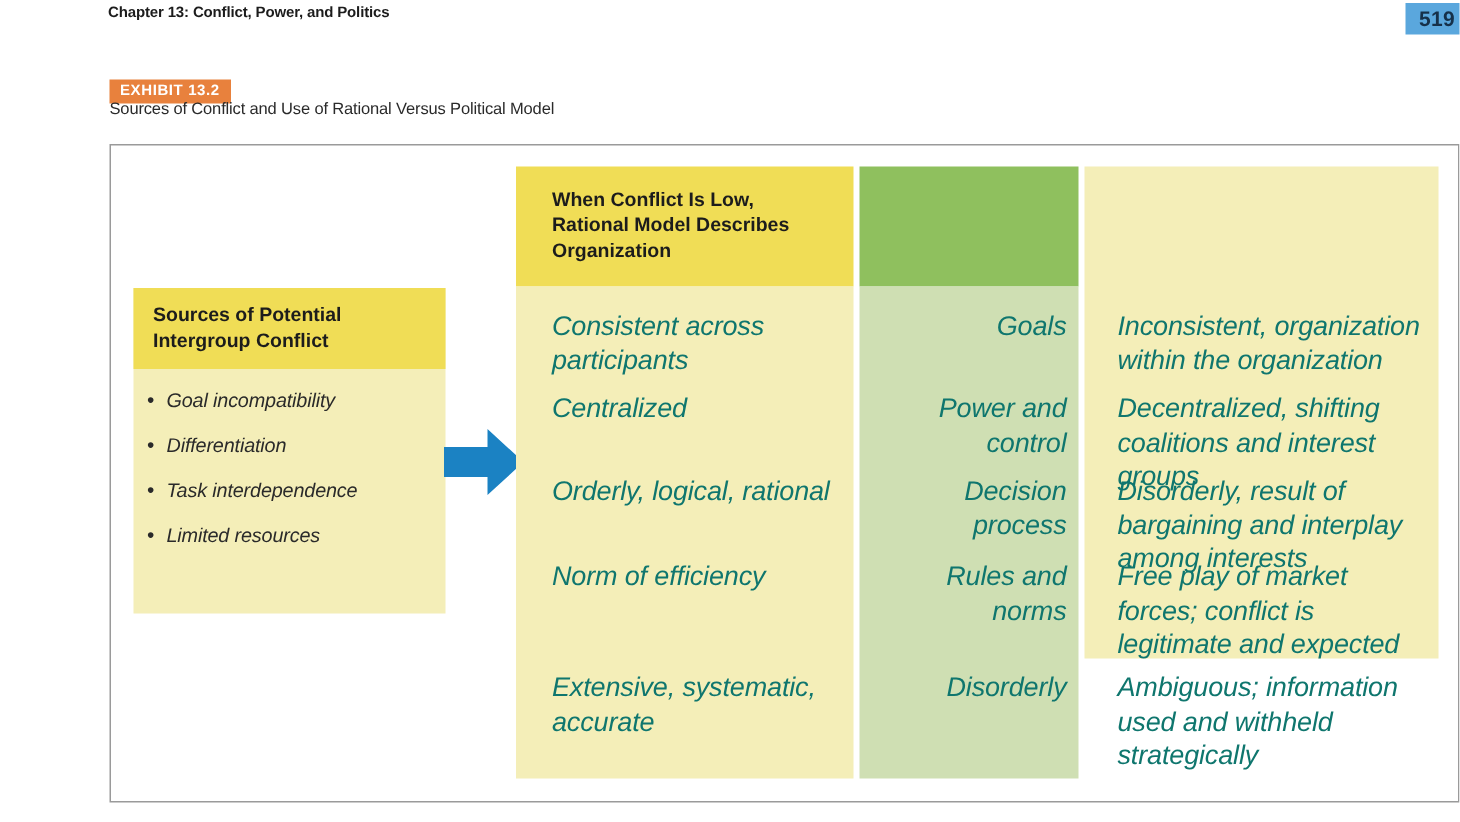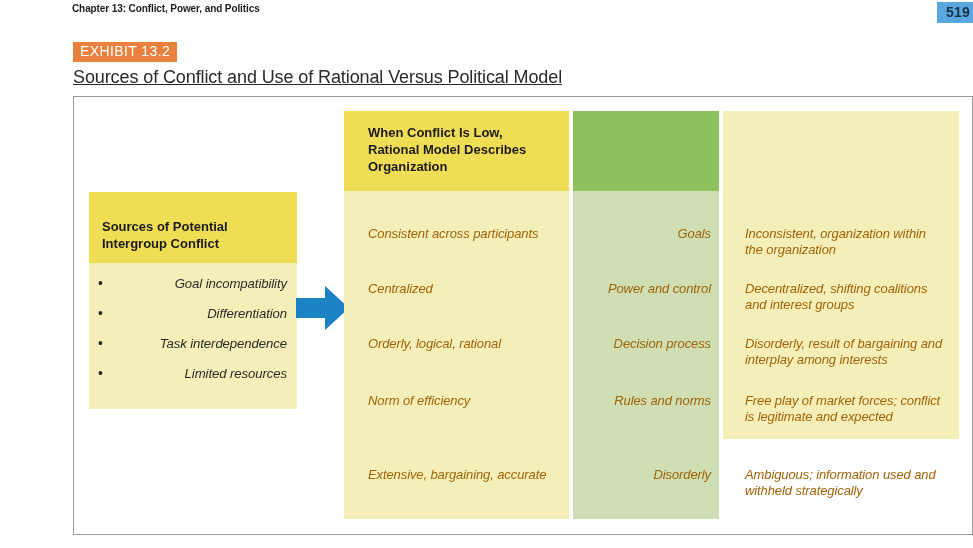--- a/index.html
+++ b/index.html
@@ -42,38 +42,37 @@
     font-weight: bold;
     font-size: 14px;
     padding: 2px 7px 3px 9px;
     letter-spacing: 0.2px;
   }
 
   
   .exhibit-badge {
     position: absolute;
     left: 73px;
-    top: 42px;
+    top: 53px;
     background: #e8813d;
     color: #ffffff;
-    font-size: 14px;
-    font-weight: normal;
+    font-size: 10px;
+    font-weight: bold;
     letter-spacing: 0.4px;
     padding: 2px 7px 3px 7px;
     line-height: 1.1;
   }
   .exhibit-caption {
     position: absolute;
     left: 73px;
     top: 67px;
-    font-size: 18px;
+    font-size: 11px;
     color: #2a2a2a;
     letter-spacing: -0.1px;
     white-space: nowrap;
-    text-decoration: underline;
   }
 
   
   .exhibit-frame {
     position: absolute;
     left: 73px;
     top: 96px;
     width: 900px;
     height: 439px;
     border: 1px solid #9a9a9a;
@@ -86,31 +85,30 @@
   .source-box {
     position: absolute;
     left: 15px;
     top: 95px;
     width: 208px;
     height: 217px;
     background: #f4eeb8;
   }
   .source-box-header {
     background: #f0dd56;
-    padding: 27px 13px 11px 13px;
+    padding: 10px 13px 11px 13px;
     font-size: 13px;
     font-weight: bold;
     line-height: 1.28;
     color: #1c1c1c;
   }
   .source-list {
     list-style: none;
     margin: 0;
     padding: 13px 10px 0 22px;
-    text-align: right;
   }
   .source-list li {
     position: relative;
     font-size: 13.2px;
     font-style: italic;
     color: #2a2a2a;
     line-height: 1.2;
     margin-bottom: 14px;
     letter-spacing: -0.1px;
   }
@@ -159,26 +157,25 @@
   .col-body {
     height: 328px;
     box-sizing: border-box;
   }
   .col-rational  .col-body { background: #f4eeb8; }
   .col-political .col-body { background: #f4eeb8; }
   .col-dimension .col-body { background: #cfdfb3; }
 
   .cell {
     position: absolute;
-    font-size: 13px;
+    font-size: 18px;
     font-style: italic;
-    color: #a16207;
+    color: #0f766e;
     line-height: 1.25;
     letter-spacing: -0.1px;
-    margin-top: 20px;
   }
   .col-rational  .cell { left: 24px; right: 14px; }
   .col-dimension .cell { left: 26px; right: 8px; text-align: right; }
   .col-political .cell { left: 22px; right: 12px; }
 
   .r0 { top: 95px; }
   .r1 { top: 150px; }
   .r2 { top: 205px; }
   .r3 { top: 262px; }
   .r4 { top: 336px; }
@@ -212,21 +209,21 @@
     </svg>
   </div>
 
   <div class="col col-rational">
     <div class="col-head">When Conflict Is Low, Rational Model Describes Organization</div>
     <div class="col-body"></div>
     <div class="cell r0">Consistent across participants</div>
     <div class="cell r1">Centralized</div>
     <div class="cell r2">Orderly, logical, rational</div>
     <div class="cell r3">Norm of efficiency</div>
-    <div class="cell r4">Extensive, bargaining, accurate</div>
+    <div class="cell r4">Extensive, systematic, accurate</div>
   </div>
 
   <div class="col col-dimension">
     <div class="col-head"></div>
     <div class="col-body"></div>
     <div class="cell r0">Goals</div>
     <div class="cell r1">Power and control</div>
     <div class="cell r2">Decision process</div>
     <div class="cell r3">Rules and norms</div>
     <div class="cell r4">Disorderly</div>

